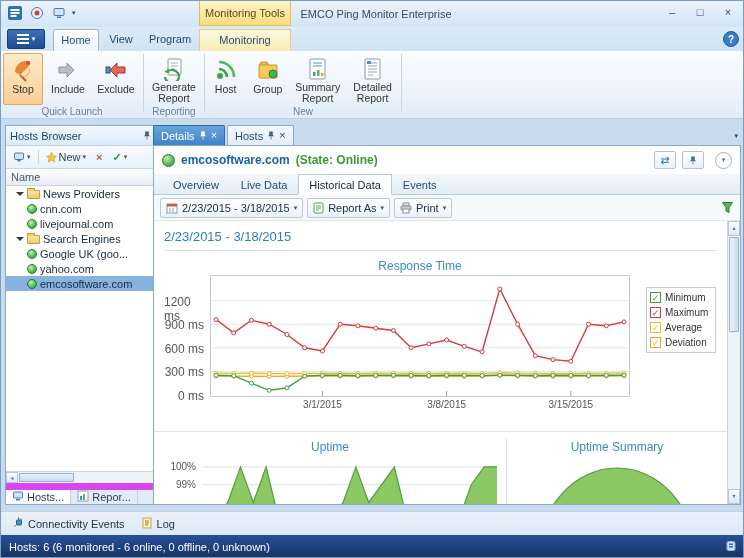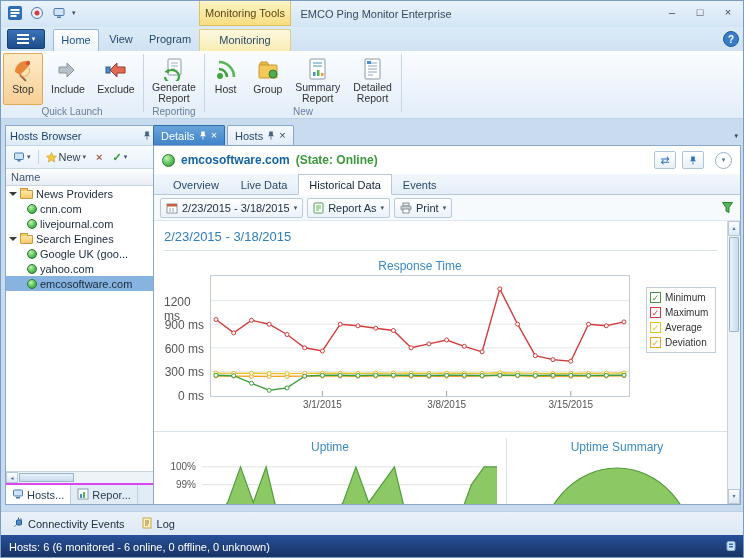--- a/index.html
+++ b/index.html
@@ -46,35 +46,35 @@
 .ico-btn{color:#44607c;display:flex;align-items:center;justify-content:center;width:13px;height:13px;font-size:10px;line-height:13px;}
 .lp-toolbar{height:23px;background:linear-gradient(#f8fbfe,#e8f1fa);border-bottom:1px solid #c8d8e8;display:flex;align-items:center;gap:2px;padding:0 3px;}
 .tb-btn{height:18px;display:flex;align-items:center;gap:2px;padding:0 3px;border:1px solid transparent;border-radius:2px;color:#345;}
 .tb-sep{width:1px;height:14px;background:#c8d4e0;margin:0 1px;}
 .dd{font-size:7px;color:#456;}
 .delx{color:#b05a4a;font-weight:bold;font-size:11px;}
 .chk{color:#3a9a3a;font-weight:bold;font-size:11px;}
 .lp-colhead{height:17px;background:linear-gradient(#fdfefe,#e8eef5);border-bottom:1px solid #c8d4e0;color:#44586c;display:flex;align-items:center;padding:0 5px;}
 .lp-tree{flex:1;position:relative;overflow:hidden;background:#fff;}
 .treerows{position:absolute;left:0;top:0;right:11px;}
-.trow{height:15px;display:flex;align-items:center;gap:3px;padding-left:3px;white-space:nowrap;overflow:hidden;color:#1a2a3a;}
+.trow{height:15px;display:flex;align-items:center;gap:3px;padding-left:10px;white-space:nowrap;overflow:hidden;color:#1a2a3a;}
 .trow.child{padding-left:21px;}
 .trow.selected{background:#86b3e0;}
 .exp{width:0;height:0;border:4px solid transparent;border-top-color:#3a3a3a;margin-top:4px;}
 .folder{width:13px;height:9px;background:linear-gradient(#fde8a8,#f5c868);border:1px solid #c89a40;border-radius:1px;position:relative;margin-top:2px;flex:0 0 auto;}
 .folder:before{content:"";position:absolute;left:-1px;top:-3px;width:6px;height:2px;background:#f5c868;border:1px solid #c89a40;border-bottom:none;}
 .sphere{width:10px;height:10px;border-radius:50%;background:radial-gradient(circle at 35% 30%,#c2f2b0,#58c058 55%,#2e8b3e);border:1px solid #2a7a36;flex:0 0 auto;}
 .vscroll{position:absolute;right:0;top:0;bottom:0;width:11px;background:#eef3f8;border-left:1px solid #c8d4e0;display:flex;flex-direction:column;}
 .sarrow{flex:0 0 11px;text-align:center;font-size:6px;line-height:11px;color:#55709a;background:linear-gradient(#fdfeff,#dce8f4);border:1px solid #b8c8da;}
 .sthumb{flex:0 0 40px;margin:1px;background:linear-gradient(90deg,#e8f1fa,#c8dcee);border:1px solid #98b4cc;border-radius:1px;}
 .sfill{flex:1;}
 .hscroll{height:12px;background:#eef3f8;border-top:1px solid #c8d4e0;display:flex;}
 .hscroll .sarrow{flex:0 0 12px;line-height:10px;}
 .hthumb{flex:0 0 55px;margin:1px;background:linear-gradient(#e8f1fa,#c8dcee);border:1px solid #98b4cc;}
-.lp-tabs{height:21px;background:#e2ecf6;border-top:2px solid #d946ef;display:flex;}
+.lp-tabs{height:21px;background:#e2ecf6;border-top:7px solid #d946ef;display:flex;}
 .lp-tab{display:flex;align-items:center;gap:3px;padding:0 6px;border-right:1px solid #c0d0e0;color:#2a3f55;}
 .lp-tab.active{background:#fff;}
 
 
 .mainarea{position:absolute;left:152px;top:124px;width:588px;height:380px;}
 .doctabs{height:20px;display:flex;gap:2px;position:relative;}
 .doctab{display:flex;align-items:center;gap:4px;padding:0 7px;border:1px solid #8aa8c8;border-bottom:none;border-radius:2px 2px 0 0;}
 .doctab.active{background:linear-gradient(#6aa4da,#3f83c8);color:#fff;border-color:#2f6aa8;}
 .doctab.inactive{background:linear-gradient(#f4f9fd,#e2edf8);color:#2a4a6a;}
 .doctab .x{font-size:11px;line-height:11px;}

